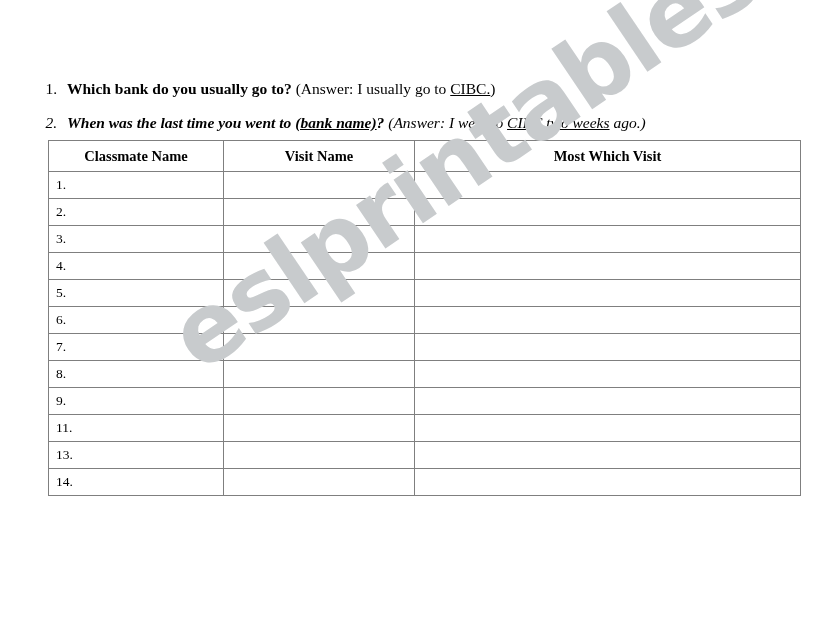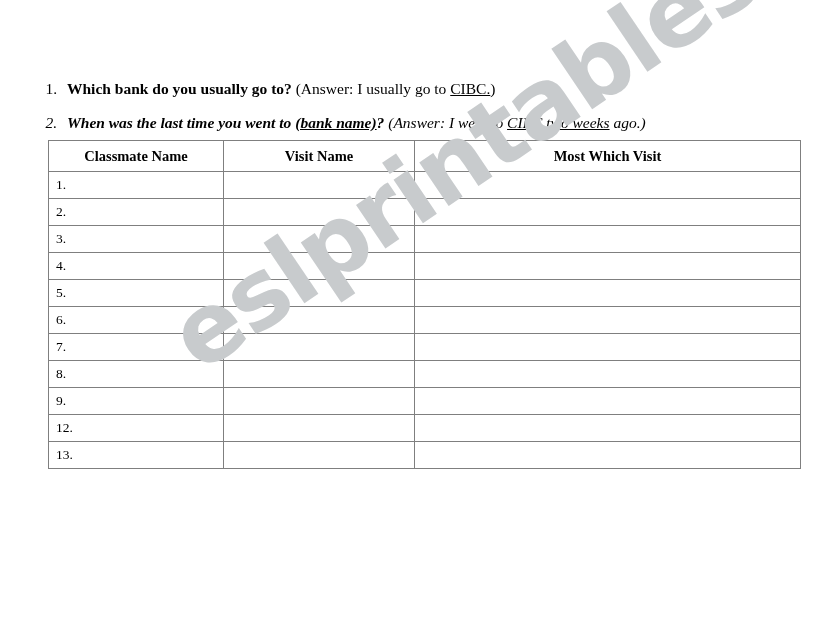--- a/index.html
+++ b/index.html
@@ -242,32 +242,43 @@
           </td>
           <td>
             <span class="cell-blank"></span>
           </td>
           <td>
             <span class="cell-blank"></span>
           </td>
         </tr>
         <tr>
           <td>
-            <span class="row-num">12.</span>
+            <span class="row-num">11.</span>
           </td>
           <td>
             <span class="cell-blank"></span>
           </td>
           <td>
             <span class="cell-blank"></span>
           </td>
         </tr>
         <tr>
           <td>
             <span class="row-num">13.</span>
+          </td>
+          <td>
+            <span class="cell-blank"></span>
+          </td>
+          <td>
+            <span class="cell-blank"></span>
+          </td>
+        </tr>
+        <tr>
+          <td>
+            <span class="row-num">14.</span>
           </td>
           <td>
             <span class="cell-blank"></span>
           </td>
           <td>
             <span class="cell-blank"></span>
           </td>
         </tr>
       </tbody>
   </table>

